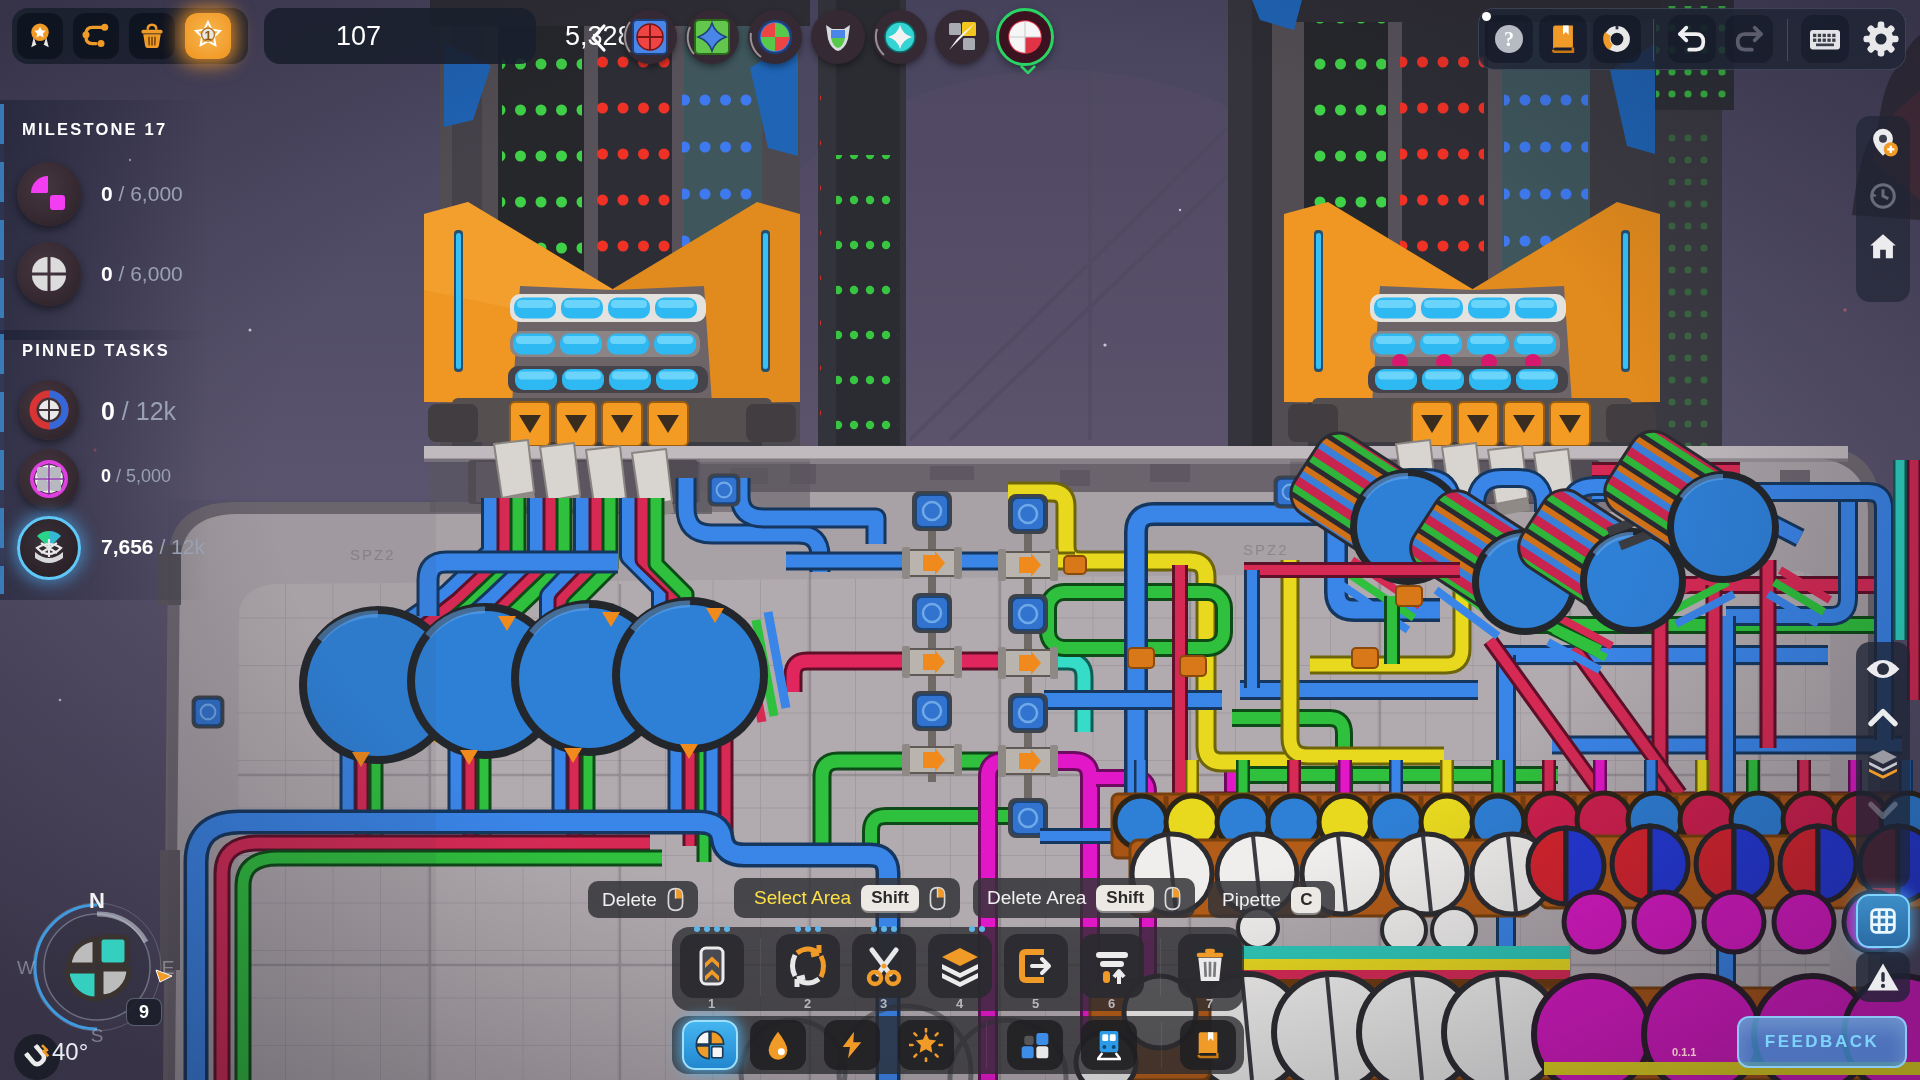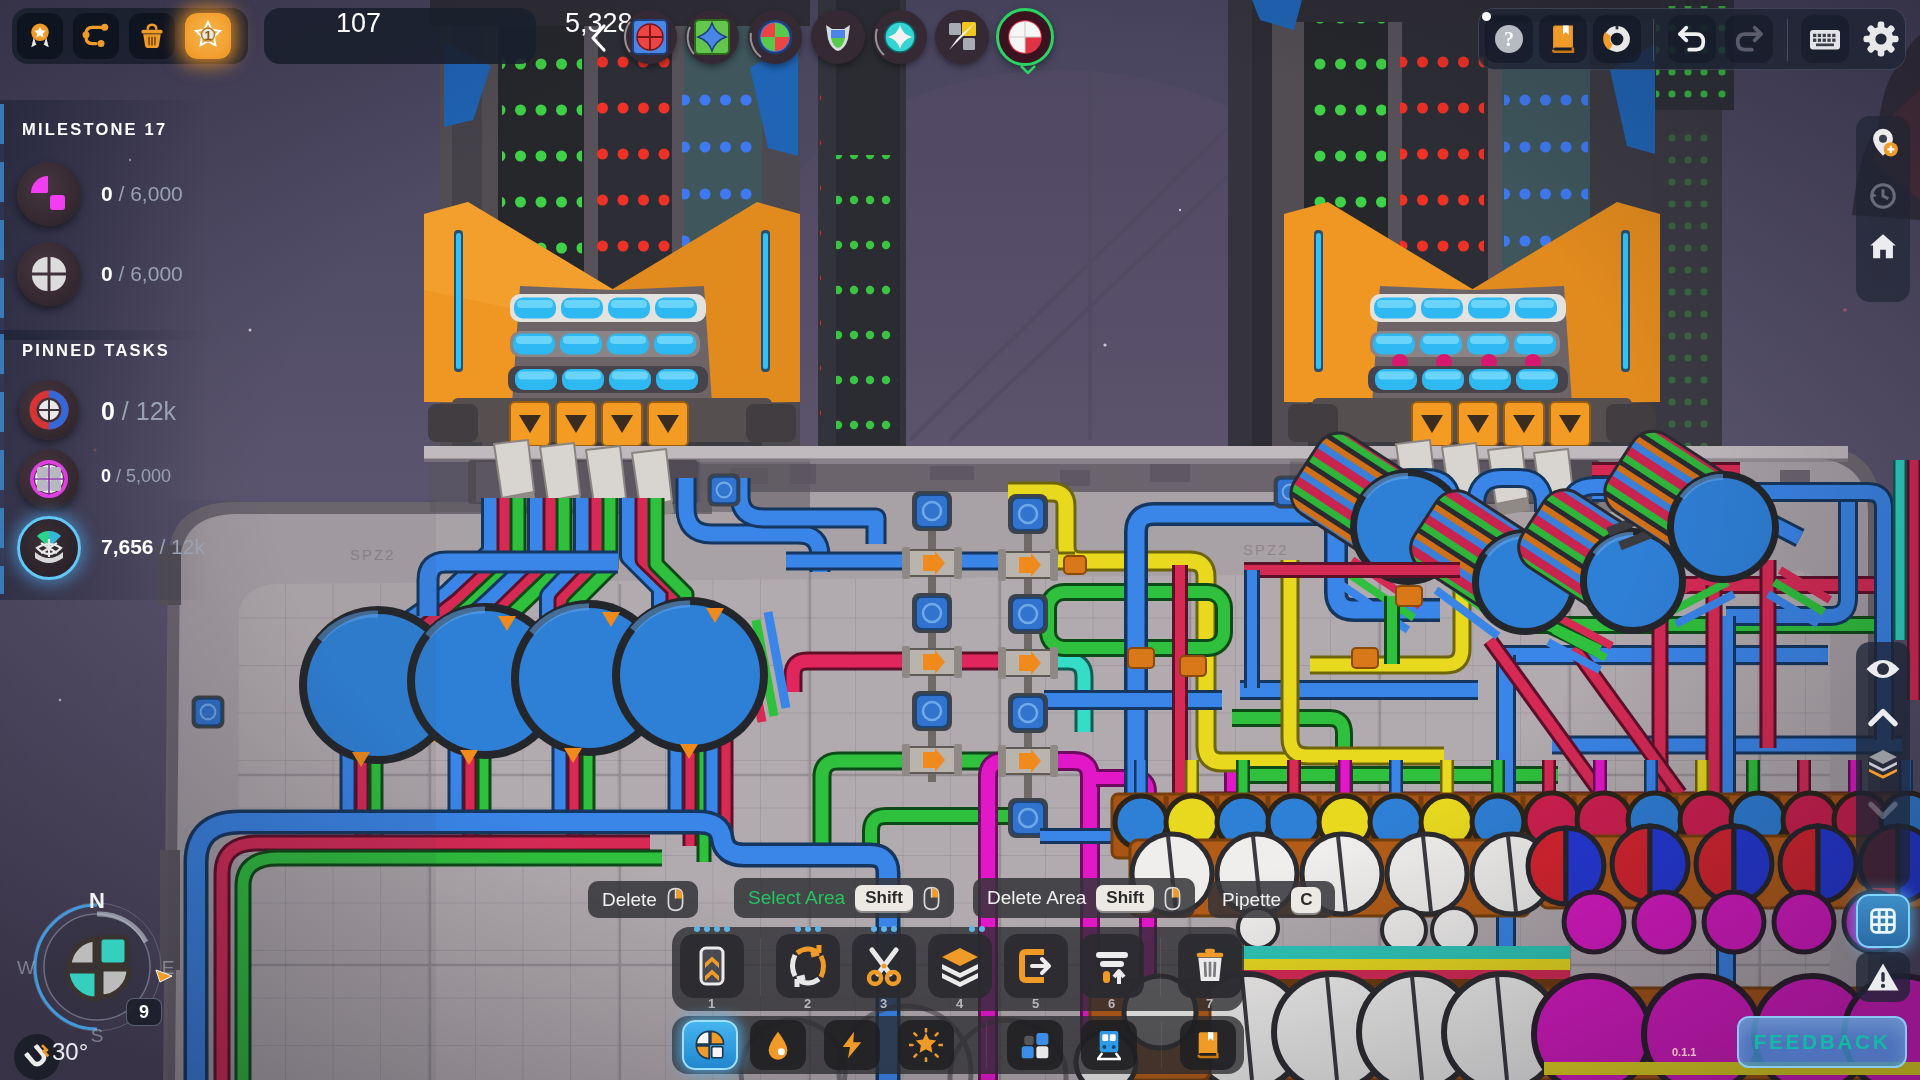--- a/index.html
+++ b/index.html
@@ -891,21 +891,21 @@
 
   <div class="abs" style="left:173px;top:5px;width:46px;height:46px;background:radial-gradient(circle at 50% 45%, #f8b84e, #ef9320);border-radius:12px;box-shadow:0 0 18px 6px rgba(243,152,40,0.8);">
     <svg width="34" height="34" style="margin:6px" viewBox="0 0 24 24">
           <path d="M12 2.2l2.6 5.3 5.9.9-4.3 4.1 1 5.9-5.2-2.8-5.2 2.8 1-5.9L3.5 8.4l5.9-.9z" fill="#f6a93a" stroke="#fff" stroke-width="1.4"></path>
           <circle cx="12" cy="11" r="4.6" fill="#e8e6e2" stroke="#b87818" stroke-width="1"></circle>
           <text x="12" y="14.8" text-anchor="middle" font-size="9" font-weight="bold" fill="#8a5a10" font-family="Liberation Sans,sans-serif">1</text>
         </svg>
   </div>
 </div>
 
-<div class="abs" style="left:264px;top:8px;width:272px;height:56px;background:rgba(25,31,46,0.9);border-radius:16px;display:flex;align-items:flex-start;gap:44px;">
+<div class="abs" style="left:264px;top:8px;width:272px;height:56px;background:rgba(25,31,46,0.9);border-radius:16px;display:flex;align-items:center;gap:44px;">
   <svg width="34" height="36" style="margin-left:14px" viewBox="0 0 24 24" fill="none">
         <path d="M 9,13.5 L 15,13.5 L 17.6,19.6 L 6.4,19.6 Z" fill="#f09b28"></path>
         <path d="M 10.2,3 L 10.2,9.5 L 5.6,18.6 Q 4.6,21 7.2,21 L 16.8,21 Q 19.4,21 18.4,18.6 L 13.8,9.5 L 13.8,3" stroke="#e8e6e2" stroke-width="2" stroke-linecap="round"></path>
         <path d="M 8.6,2.6 L 15.4,2.6" stroke="#e8e6e2" stroke-width="2" stroke-linecap="round"></path>
       </svg>
   <span style="font-size:27px;color:#fff;margin-left:14px;">107</span>
   <div style="width:1px;height:34px;background:rgba(160,170,195,0.35);margin-left:22px;"></div>
   <svg width="30" height="30" style="margin-left:18px" viewBox="0 0 24 24">
         <rect x="1" y="2" width="9" height="9" rx="2" fill="#3d8de8"></rect>
         <rect x="12" y="1" width="11" height="11" rx="2" fill="#dde2e8"></rect>
@@ -1170,32 +1170,32 @@
 <div class="abs" style="left:14px;top:1034px;width:46px;height:46px;border-radius:50%;background:rgba(26,29,38,0.9);">
   <svg width="30" height="30" style="margin:8px" viewBox="0 0 24 24" fill="none">
         <g transform="rotate(-40 12 12)">
           <path d="M 7,5 L 7,13 Q 7,17.5 12,17.5 Q 17,17.5 17,13 L 17,5" stroke="#ececec" stroke-width="3.6"></path>
           <rect x="5.2" y="4" width="3.6" height="3.4" fill="#ececec"></rect>
           <rect x="15.2" y="4" width="3.6" height="3.4" fill="#ececec"></rect>
         </g>
         <path d="M 16,2.5 L 20,6.5 L 17.2,7.2 L 21,11.5" stroke="#f09b28" stroke-width="2.2" stroke-linejoin="round"></path>
       </svg>
 </div>
-<div class="abs txt" style="left:52px;top:1038px;font-size:24px;color:#e8ecf2;">30°</div>
+<div class="abs txt" style="left:52px;top:1038px;font-size:24px;color:#e8ecf2;">40°</div>
 
 <div class="abs" style="left:588px;top:881px;height:37px;background:rgba(52,52,56,0.85);border-radius:10px;display:flex;align-items:center;padding:0 14px;gap:10px;">
   <span style="font-size:19px;color:#f0f0f0;">Delete</span>
   <svg width="17" height="25" viewBox="0 0 18 26" fill="none">
         <path d="M 9,1.5 Q 16.5,1.5 16.5,9 L 16.5,17 Q 16.5,24.5 9,24.5 Q 1.5,24.5 1.5,17 L 1.5,9 Q 1.5,1.5 9,1.5 Z" stroke="#d8d8d8" stroke-width="1.8"></path>
         <path d="M 9,2 Q 16,2 16,9 L 16,12 L 9,12 Z" fill="#f09b28"></path>
         <path d="M 9,2 L 9,12" stroke="#d8d8d8" stroke-width="1.5"></path>
       </svg>
 </div>
 <div class="abs" style="left:734px;top:878px;height:40px;background:rgba(52,52,56,0.85);border-radius:10px;display:flex;align-items:center;padding:0 14px;gap:10px;">
-  <span style="font-size:19px;color:#22c55e;">Select Area</span>
+  <span style="font-size:19px;color:#fde047;margin-left:6px;">Select Area</span>
   <span style="background:#ece9e4;color:#2a2a2a;font-weight:bold;font-size:17px;border-radius:7px;padding:3px 10px;box-shadow:0 2px 0 #8a8a8a;">Shift</span>
   <svg width="17" height="25" viewBox="0 0 18 26" fill="none">
         <path d="M 9,1.5 Q 16.5,1.5 16.5,9 L 16.5,17 Q 16.5,24.5 9,24.5 Q 1.5,24.5 1.5,17 L 1.5,9 Q 1.5,1.5 9,1.5 Z" stroke="#d8d8d8" stroke-width="1.8"></path>
         <path d="M 9,2 Q 16,2 16,9 L 16,12 L 9,12 Z" fill="#f09b28"></path>
         <path d="M 9,2 L 9,12" stroke="#d8d8d8" stroke-width="1.5"></path>
       </svg>
 </div>
 <div class="abs" style="left:973px;top:878px;height:40px;background:rgba(52,52,56,0.85);border-radius:10px;display:flex;align-items:center;padding:0 14px;gap:10px;">
   <span style="font-size:19px;color:#f0f0f0;">Delete Area</span>
   <span style="background:#ece9e4;color:#2a2a2a;font-weight:bold;font-size:17px;border-radius:7px;padding:3px 10px;box-shadow:0 2px 0 #8a8a8a;">Shift</span>
@@ -1416,18 +1416,18 @@
 
 <div class="abs" style="left:1856px;top:952px;width:54px;height:50px;background:rgba(30,36,52,0.78);border-radius:13px;">
   <svg width="34" height="32" style="margin:9px 10px" viewBox="0 0 24 22">
         <path d="M 12,1.5 L 23,20.5 L 1,20.5 Z" fill="#ececee"></path>
         <rect x="10.8" y="7.5" width="2.4" height="7" rx="1.2" fill="#2a3040"></rect>
         <circle cx="12" cy="17.3" r="1.5" fill="#2a3040"></circle>
       </svg>
 </div>
 
 <div class="abs" style="left:1737px;top:1016px;width:170px;height:52px;background:rgba(62,136,198,0.82);border:2px solid rgba(150,215,255,0.85);border-radius:12px;display:flex;align-items:center;justify-content:center;box-shadow:inset 0 10px 18px rgba(200,235,255,0.25);">
-  <span style="font-size:21px;font-weight:bold;letter-spacing:2.5px;color:#14b8a6;">FEEDBACK</span>
+  <span style="font-size:17px;font-weight:bold;letter-spacing:2.5px;color:#7dd3fc;">FEEDBACK</span>
 </div>
 
 <div class="abs txt" style="left:1672px;top:1046px;font-size:11px;font-weight:bold;color:rgba(255,245,210,0.75);">0.1.1</div>
 
 </div>
 
 </body></html>

